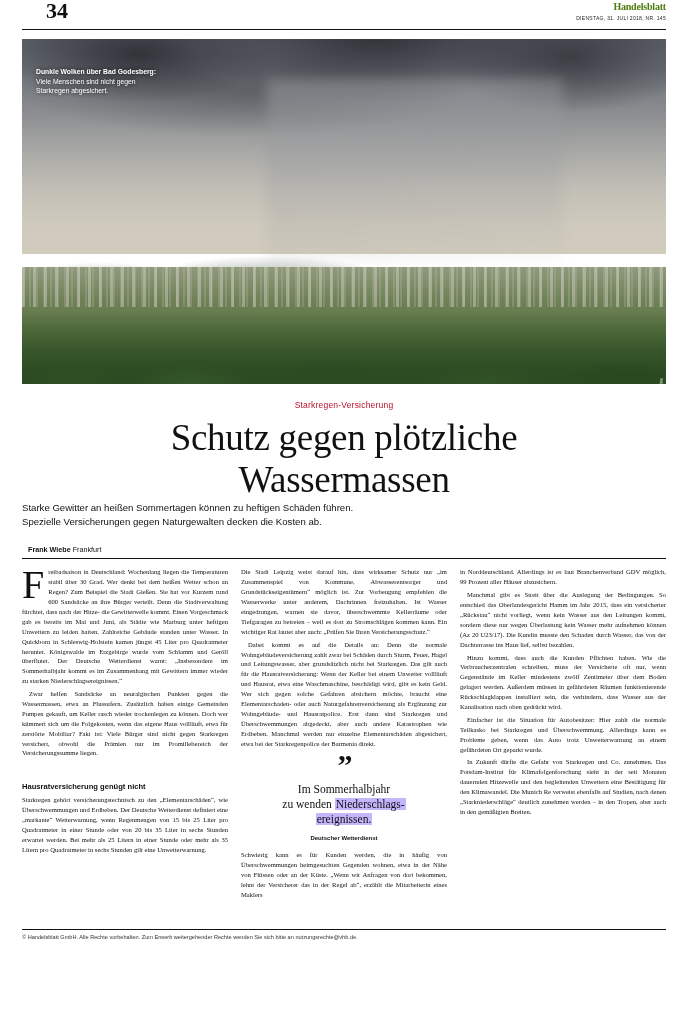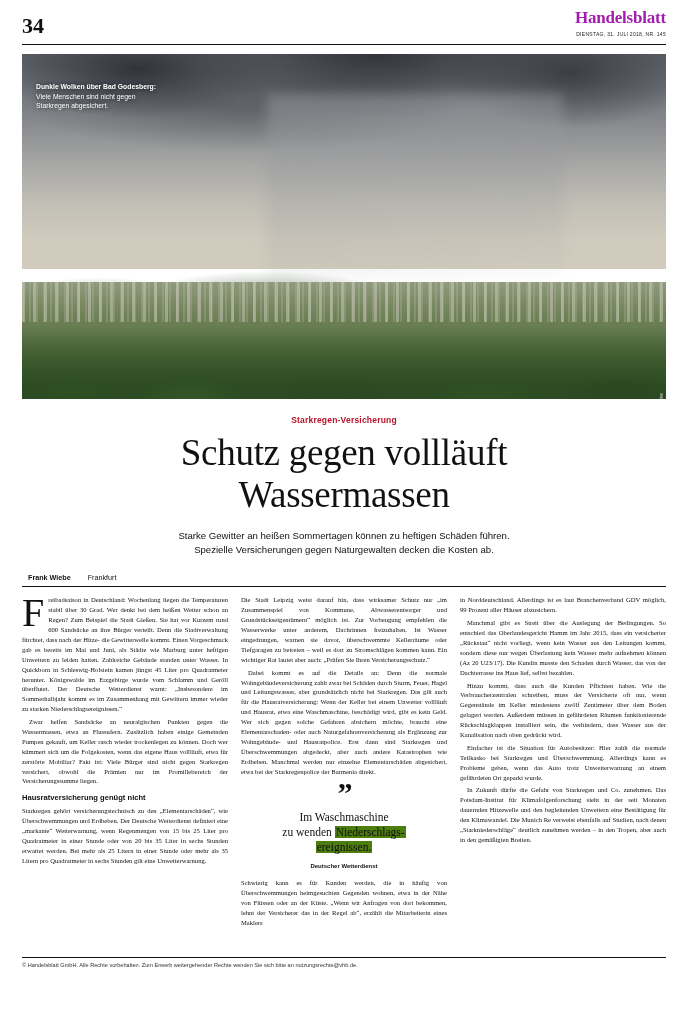--- a/index.html
+++ b/index.html
@@ -19,23 +19,24 @@
     position: relative;
     width: 688px;
     height: 1024px;
     box-sizing: border-box;
     padding: 0 22px;
   }
 
   
   .masthead {
     display: flex;
-    align-items: flex-end;
+    align-items: center;
     justify-content: space-between;
-    padding-top: 8px;
+    padding-top: 0;
+    margin-left: 24px;
   }
   .masthead-left {
     display: flex;
     align-items: baseline;
     gap: 14px;
   }
   .page-number {
     font-size: 22px;
     font-weight: bold;
     font-family: "Liberation Serif", serif;
@@ -44,23 +45,23 @@
   .section-title {
     font-size: 19px;
     font-family: "Liberation Serif", serif;
     line-height: 1;
     letter-spacing: 0.2px;
   }
   .masthead-right {
     text-align: right;
   }
   .brand {
-    font-size: 17px;
-    font-weight: bold;
-    color: #a21caf;
+    font-size: 10px;
+    font-weight: bold;
+    color: #4d7c0f;
     font-family: "Liberation Serif", serif;
     letter-spacing: -0.2px;
   }
   .issue-line {
     font-size: 5px;
     letter-spacing: 0.3px;
     font-family: "Liberation Sans", sans-serif;
     color: #222;
     margin-top: 3px;
   }
@@ -158,47 +159,45 @@
     white-space: nowrap;
     letter-spacing: .2px;
   }
 
   
   .kicker {
     margin-top: 16px;
     text-align: center;
     color: #b8122a;
     font-family: "Liberation Sans", sans-serif;
-    font-weight: bold;
+    font-weight: normal;
     font-size: 8.5px;
     letter-spacing: .2px;
   }
   .headline {
     text-align: center;
     font-family: "Liberation Serif", serif;
     font-size: 37px;
     line-height: 1.13;
     margin-top: 7px;
     letter-spacing: -0.3px;
   }
   .standfirst {
-    text-align: center;
     font-family: "Liberation Sans", sans-serif;
     font-size: 9.6px;
     line-height: 1.5;
-    margin-top: 13px;
     color: #111;
   }
   .byline {
     margin-top: 16px;
     font-family: "Liberation Sans", sans-serif;
     font-size: 7.2px;
   }
   .byline b { font-weight: bold; padding-left: 6px; }
-  .byline span.place { font-weight: normal; margin-left: 15px; }
+  .byline span.place { font-weight: normal; }
   .rule-byline {
     border-bottom: 1px solid #111;
     margin-top: 4px;
   }
 
   
   .cols {
     margin-top: 8px;
     display: flex;
     gap: 13px;
@@ -223,21 +222,21 @@
     font-family: "Liberation Serif", serif;
     font-size: 40px;
     line-height: 0.82;
     padding: 2px 4px 0 0;
     font-weight: normal;
   }
   .subhead {
     font-family: "Liberation Sans", sans-serif;
     font-weight: bold;
     font-size: 7.6px;
-    margin: 7px 0 3px 0;
+    margin: 24px 0 3px 0;
     line-height: 1.3;
   }
 
   
   .pullquote {
     margin: 6px 0 7px 0;
     padding-top: 2px;
   }
   .quote-mark {
     text-align: center;
@@ -249,21 +248,21 @@
     letter-spacing: -2px;
   }
   .quote-text {
     text-align: center;
     font-family: "Liberation Serif", serif;
     font-size: 11.5px;
     line-height: 1.3;
     margin-top: 8px;
   }
   .quote-text .hl {
-    background: #4d7c0f;
+    background: #c4b5fd;
     padding: 0 1px;
   }
   .quote-src {
     text-align: center;
     font-family: "Liberation Sans", sans-serif;
     font-size: 6px;
     font-weight: bold;
     margin-top: 7px;
   }
 
@@ -303,21 +302,21 @@
     <div class="city"></div>
     <div class="trees"></div>
     <div class="caption-box">
       <b>Dunkle Wolken über Bad Godesberg:</b><span> Viele Menschen sind nicht gegen Starkregen abgesichert.</span>
     </div>
     <div class="photo-credit">Jochen van Elst / VISUM creative</div>
   </div>
 
   <div class="kicker">Starkregen-Versicherung</div>
   <div class="headline">
-    <div>Schutz gegen vollläuft</div>
+    <div>Schutz gegen plötzliche</div>
     <div>Wassermassen</div>
   </div>
   <div class="standfirst">
     <div>Starke Gewitter an heißen Sommertagen können zu heftigen Schäden führen.</div>
     <div>Spezielle Versicherungen gegen Naturgewalten decken die Kosten ab.</div>
   </div>
 
   <div class="byline">
     <b>Frank Wiebe</b>
     <span class="place">Frankfurt</span>
@@ -333,21 +332,21 @@
       <p class="first">Starkregen gehört versicherungstechnisch zu den „Elementarschäden“, wie Überschwemmungen und Erdbeben. Der Deutsche Wetterdienst definiert eine „markante“ Wetterwarnung, wenn Regenmengen von 15 bis 25 Liter pro Quadratmeter in einer Stunde oder von 20 bis 35 Liter in sechs Stunden erwartet werden. Bei mehr als 25 Litern in einer Stunde oder mehr als 35 Litern pro Quadratmeter in sechs Stunden gilt eine Unwetterwarnung.</p>
     </div>
 
     <div class="col">
       <p class="first">Die Stadt Leipzig weist darauf hin, dass wirksamer Schutz nur „im Zusammenspiel von Kommune, Abwasserentsorger und Grundstückseigentümern“ möglich ist. Zur Vorbeugung empfehlen die Wasserwerke unter anderem, Dachrinnen freizuhalten. Ist Wasser eingedrungen, warnen sie davor, überschwemmte Kellerräume oder Tiefgaragen zu betreten – weil es dort zu Stromschlägen kommen kann. Ein wichtiger Rat lautet aber auch: „Prüfen Sie Ihren Versicherungsschutz.“</p>
       <p>Dabei kommt es auf die Details an: Denn die normale Wohngebäudeversicherung zahlt zwar bei Schäden durch Sturm, Feuer, Hagel und Leitungswasser, aber grundsätzlich nicht bei Starkregen. Das gilt auch für die Hausratversicherung: Wenn der Keller bei einem Unwetter vollläuft und Hausrat, etwa eine Waschmaschine, beschädigt wird, gibt es kein Geld. Wer sich gegen solche Gefahren absichern möchte, braucht eine Elementarschaden- oder auch Naturgefahrenversicherung als Ergänzung zur Wohngebäude- und Hausratpolice. Erst dann sind Starkregen und Überschwemmungen abgedeckt, aber auch andere Katastrophen wie Erdbeben. Manchmal werden nur einzelne Elementarschäden abgesichert, etwa bei der Starkregenpolice der Barmenia direkt.</p>
 
       <div class="pullquote">
         <div class="quote-mark">”</div>
         <div class="quote-text">
-          <div>Im Waschmaschine</div>
+          <div>Im Sommerhalbjahr</div>
           <div><span>zu wenden </span><span class="hl">Niederschlags-</span></div>
           <div><span class="hl">ereignissen.</span></div>
         </div>
         <div class="quote-src">Deutscher Wetterdienst</div>
       </div>
 
       <p class="first">Schwierig kann es für Kunden werden, die in häufig von Überschwemmungen heimgesuchten Gegenden wohnen, etwa in der Nähe von Flüssen oder an der Küste. „Wenn wir Anfragen von dort bekommen, lehnt der Versicherer das in der Regel ab“, erzählt die Mitarbeiterin eines Maklers</p>
     </div>
 
     <div class="col">

